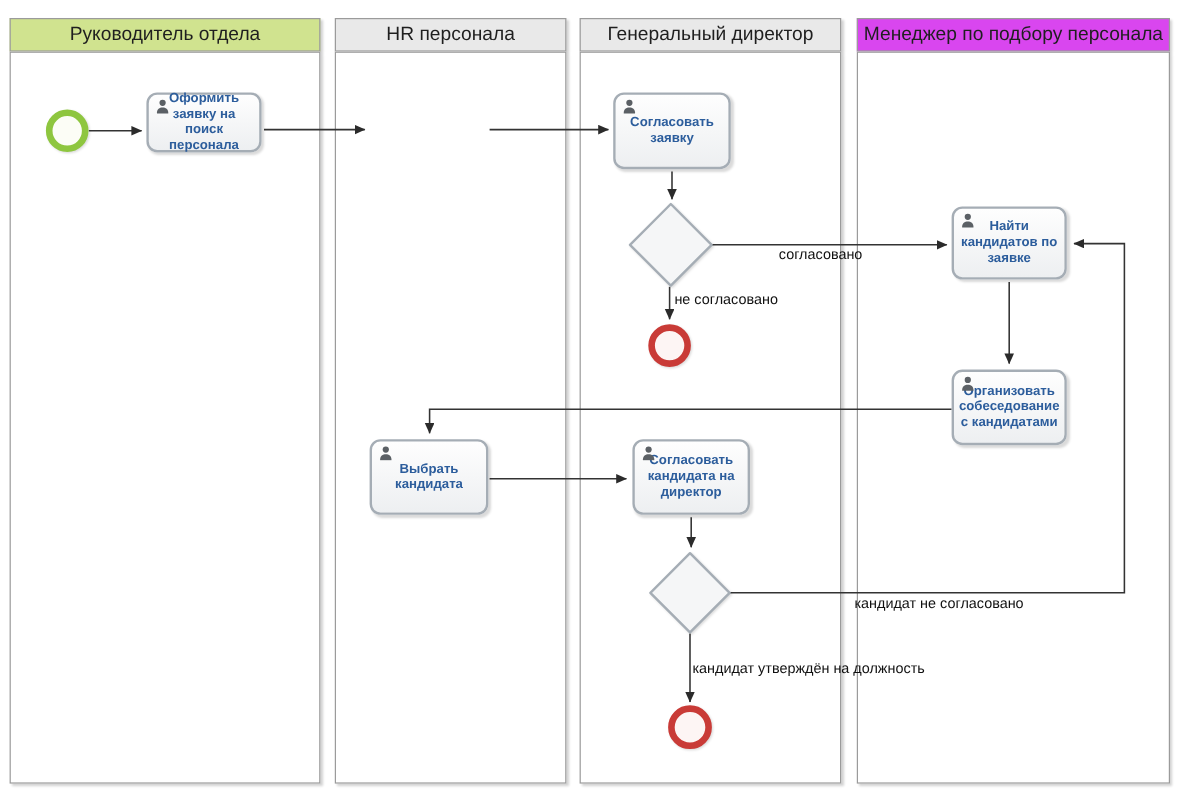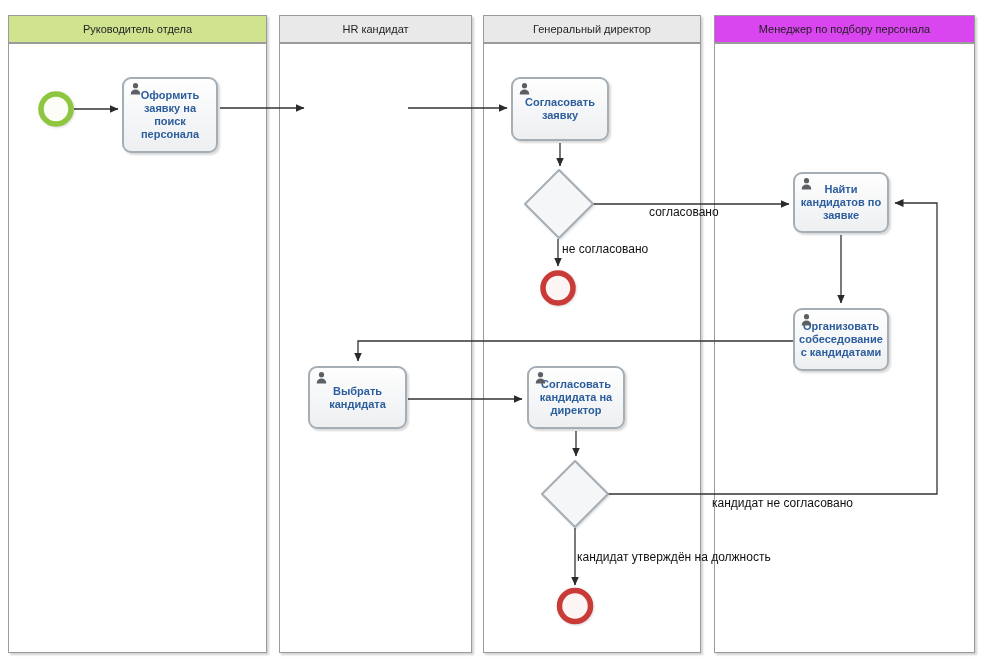--- a/index.html
+++ b/index.html
@@ -4,21 +4,21 @@
 <style>
   html,body{margin:0;padding:0;background:#ffffff;}
   body{font-family:"Liberation Sans", sans-serif;}
   #canvas{position:relative;width:982px;height:670px;background:#ffffff;overflow:hidden;}
 
   
   .lane-header{
     position:absolute;top:15px;height:28px;box-sizing:border-box;
     border:1px solid #9b9b9b;background:#e9e9e9;
     display:flex;align-items:center;justify-content:center;
-    font-size:11px;color:#1f1f1f;
+    font-size:16px;color:#1f1f1f;
     box-shadow:2px 2px 2px rgba(0,0,0,0.18);
   }
   .lane-body{
     position:absolute;top:43px;height:610px;box-sizing:border-box;
     border:1px solid #9b9b9b;background:#ffffff;
     box-shadow:2px 2px 2px rgba(0,0,0,0.18);
   }
   .lane-1{left:8px;width:259px;}
   .lane-2{left:279px;width:193px;}
   .lane-3{left:483px;width:218px;}
@@ -32,42 +32,42 @@
   .task{
     position:absolute;box-sizing:border-box;
     border:2px solid #a5adb5;border-radius:9px;
     background:linear-gradient(#fefefe,#edeff1);
     box-shadow:2px 2px 2px rgba(0,0,0,0.15);
     display:flex;align-items:center;justify-content:center;
     text-align:center;font-weight:bold;font-size:11px;line-height:13px;
     color:#2c5d9c;padding:2px 3px;
   }
   .task .person{position:absolute;top:3px;left:5px;width:13px;height:13px;}
-  #task-0{left:122px;top:77px;width:96px;height:76px;}
+  #task-0{left:122px;top:77px;width:96px;height:50px;}
   #task-1{left:308px;top:76px;width:99px;height:65px;}
   #task-2{left:511px;top:77px;width:98px;height:64px;}
   #task-3{left:793px;top:172px;width:96px;height:61px;}
   #task-4{left:793px;top:308px;width:96px;height:63px;}
   #task-5{left:308px;top:366px;width:99px;height:63px;}
   #task-6{left:527px;top:366px;width:98px;height:63px;}
 
   
   .edge-label{position:absolute;font-size:12px;color:#111;white-space:nowrap;}
   #lbl-approved{left:649px;top:205px;}
   #lbl-not-approved{left:562px;top:242px;}
   #lbl-candidate-rejected{left:712px;top:496px;}
   #lbl-candidate-approved{left:577px;top:550px;}
 </style>
 </head>
 <body>
 
 <div id="canvas">
 
   <div class="lane-header lane-1" style="background-color: rgb(208, 227, 143);">Руководитель отдела</div>
-  <div class="lane-header lane-2" style="background-color: rgb(233, 233, 233);">HR кандидат</div>
+  <div class="lane-header lane-2" style="background-color: rgb(233, 233, 233);">HR персонала</div>
   <div class="lane-header lane-3" style="background-color: rgb(233, 233, 233);">Генеральный директор</div>
   <div class="lane-header lane-4" style="background-color: #d946ef;">Менеджер по подбору персонала</div>
 
   <div class="lane-body lane-1"></div>
   <div class="lane-body lane-2"></div>
   <div class="lane-body lane-3"></div>
   <div class="lane-body lane-4"></div>
 
   <svg id="edges-layer" width="982" height="670" viewBox="0 0 982 670" xmlns="http://www.w3.org/2000/svg">
     <defs>

